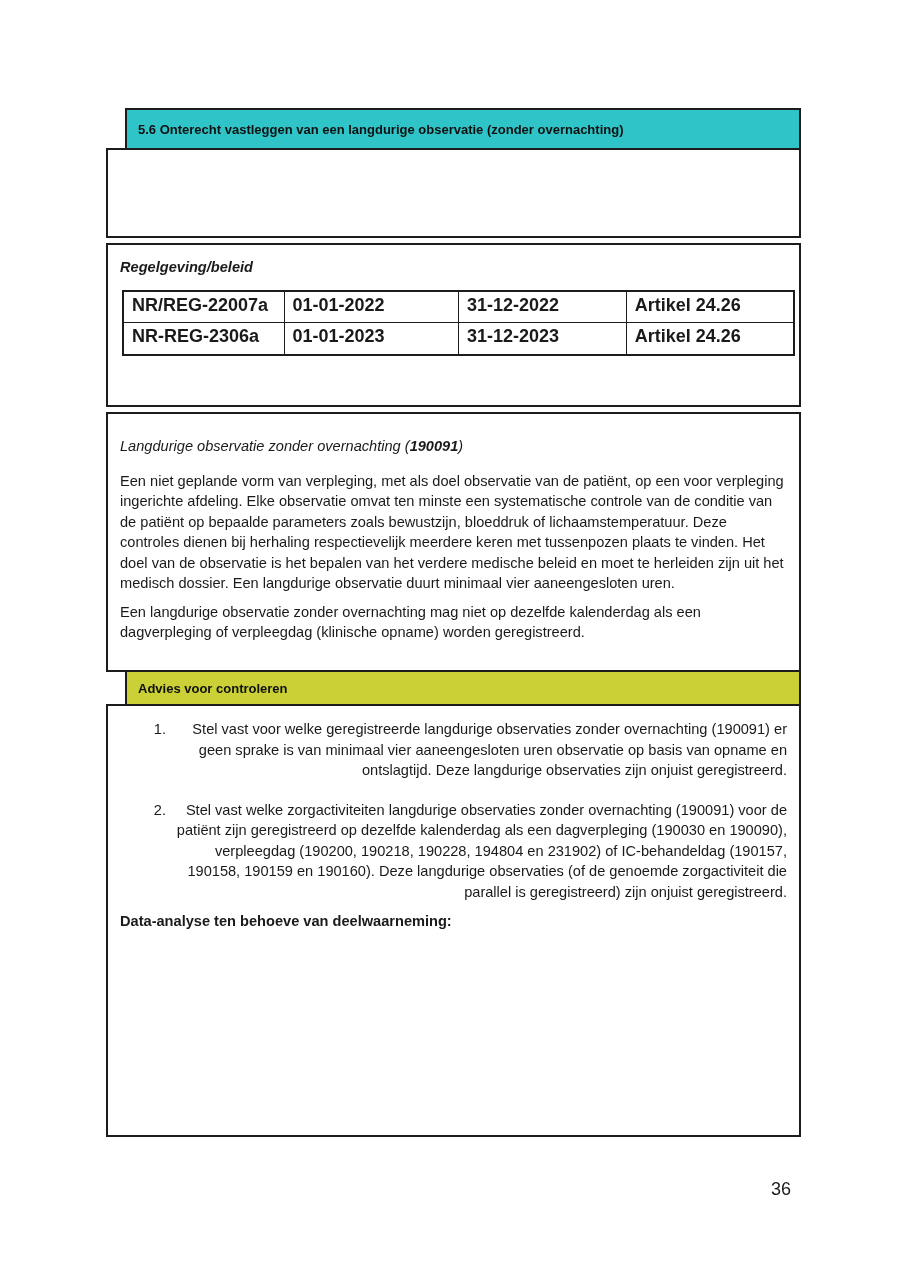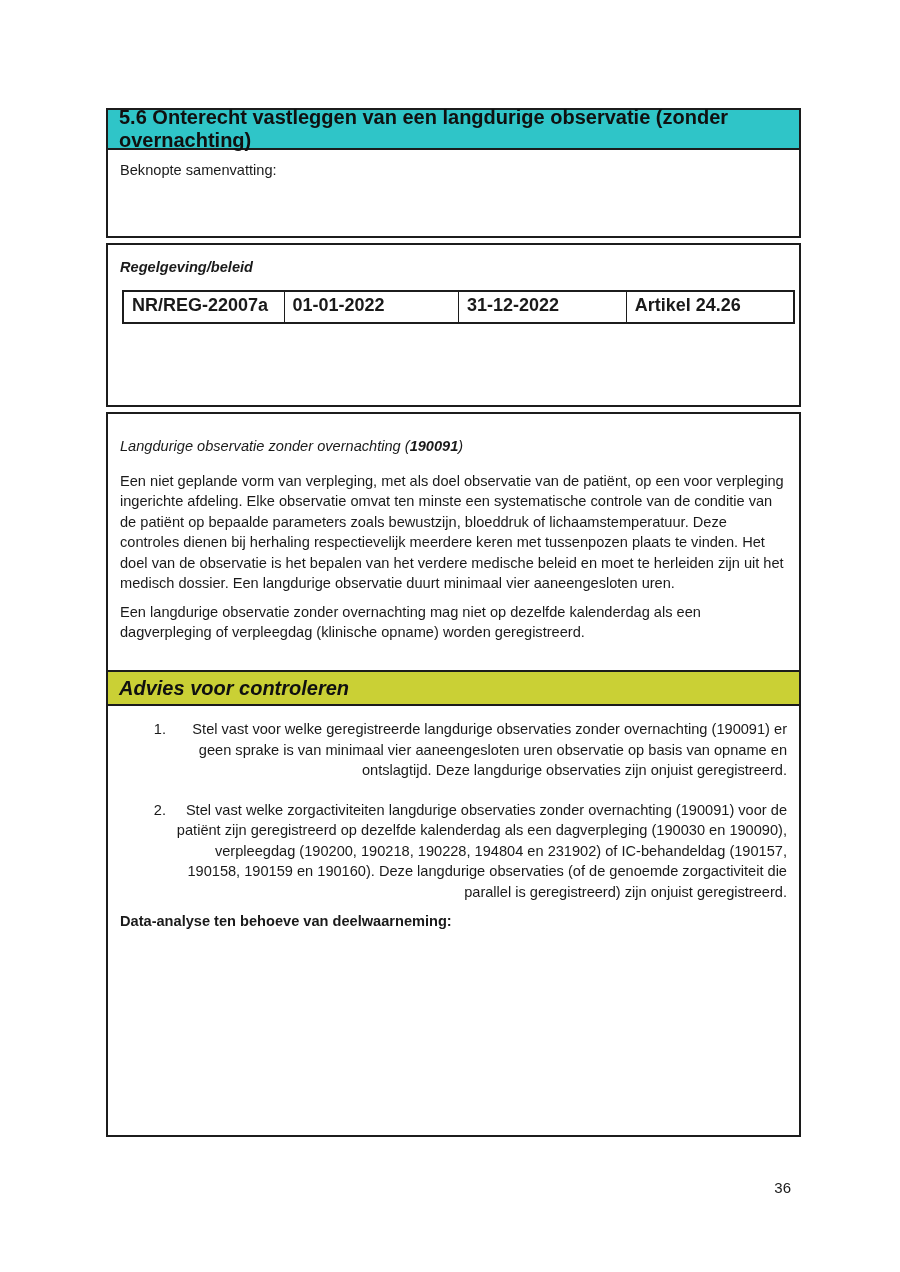--- a/index.html
+++ b/index.html
@@ -14,26 +14,27 @@
   .doc {
     position: absolute;
     left: 106px; top: 108px;
     width: 695px;
   }
   .band {
     border: 2px solid #1c1c1c;
     display: flex;
     align-items: center;
     padding: 16px 11px;
-    font-size: 20px;
+    font-size: 13px;
     font-weight: bold;
     color: #101010;
+    margin-left: 19px;
   }
   .band.teal { background: #2fc5c8; height: 42px; }
-  .band.yellow { background: #cad035; height: 32px; margin-top: -2px; font-style: italic; }
+  .band.yellow { background: #cad035; height: 32px; margin-top: -2px; }
   .box {
     border: 2px solid #1c1c1c;
     background: #ffffff;
     padding: 10px 12px;
     font-size: 14.6px;
     line-height: 20.5px;
   }
   .box.summary   { margin-top: -2px; height: 90px; }
   .box.regulation{ height: 164px; }
   .box.definition{ height: 260px; padding-top: 22px; }
@@ -71,53 +72,58 @@
   ol.num-list li { padding-left: 6px; margin-bottom: 19px; text-align: right; }
   ol.num-list li:last-child { margin-bottom: 0; }
   .analysis .sub-label { margin-top: 9px; }
   .page-number {
     position: absolute;
     top: 1179px;
     left: 106px;
     width: 695px;
     text-align: right;
     padding-right: 10px;
-    font-size: 15px;
+    font-size: 18px;
     color: #1a1a1a;
   }
 </style>
 </head>
 <body>
 
 <div class="doc">
 
   <div class="band teal">
     <span>5.6 Onterecht vastleggen van een langdurige observatie (zonder overnachting)</span>
   </div>
 
   <div class="box summary">
-    <p>Beknopte samenvatting:</p>
   </div>
 
   <div class="spacer"></div>
 
   <div class="box regulation">
     <p class="reg-heading">Regelgeving/beleid</p>
     <table class="reg-table">
       <colgroup>
           <col class="c1">
           <col class="c2">
           <col class="c3">
           <col class="c4">
         </colgroup>
       <tbody>
         <tr>
           <td>NR/REG-22007a</td>
           <td>01-01-2022</td>
           <td>31-12-2022</td>
+          <td>Artikel 24.26</td>
+        </tr>
+        <tr>
+          <td>NR-REG-2306a</td>
+          <td>01-01-2023</td>
+          <td>31-12-2023</td>
           <td>Artikel 24.26</td>
         </tr>
       </tbody>
     </table>
   </div>
 
   <div class="spacer"></div>
 
   <div class="box definition">
     <p class="def-heading"><span>Langdurige observatie zonder overnachting (</span><span class="code">190091</span><span>)</span></p>

